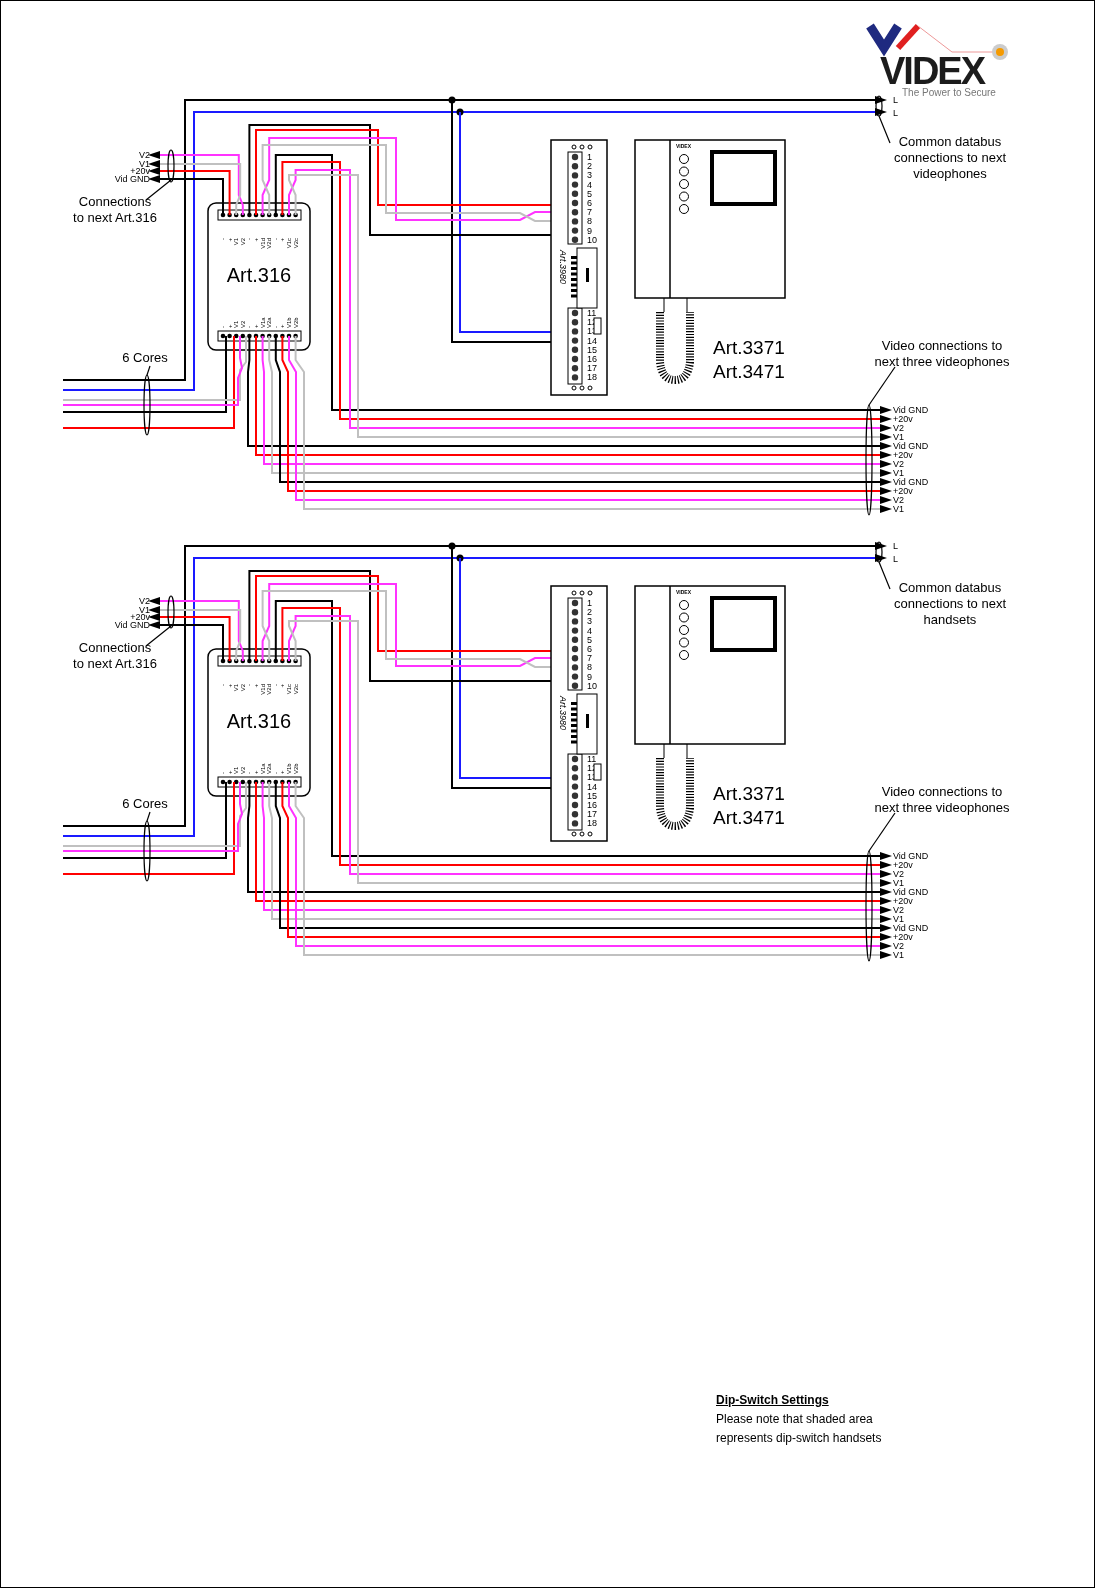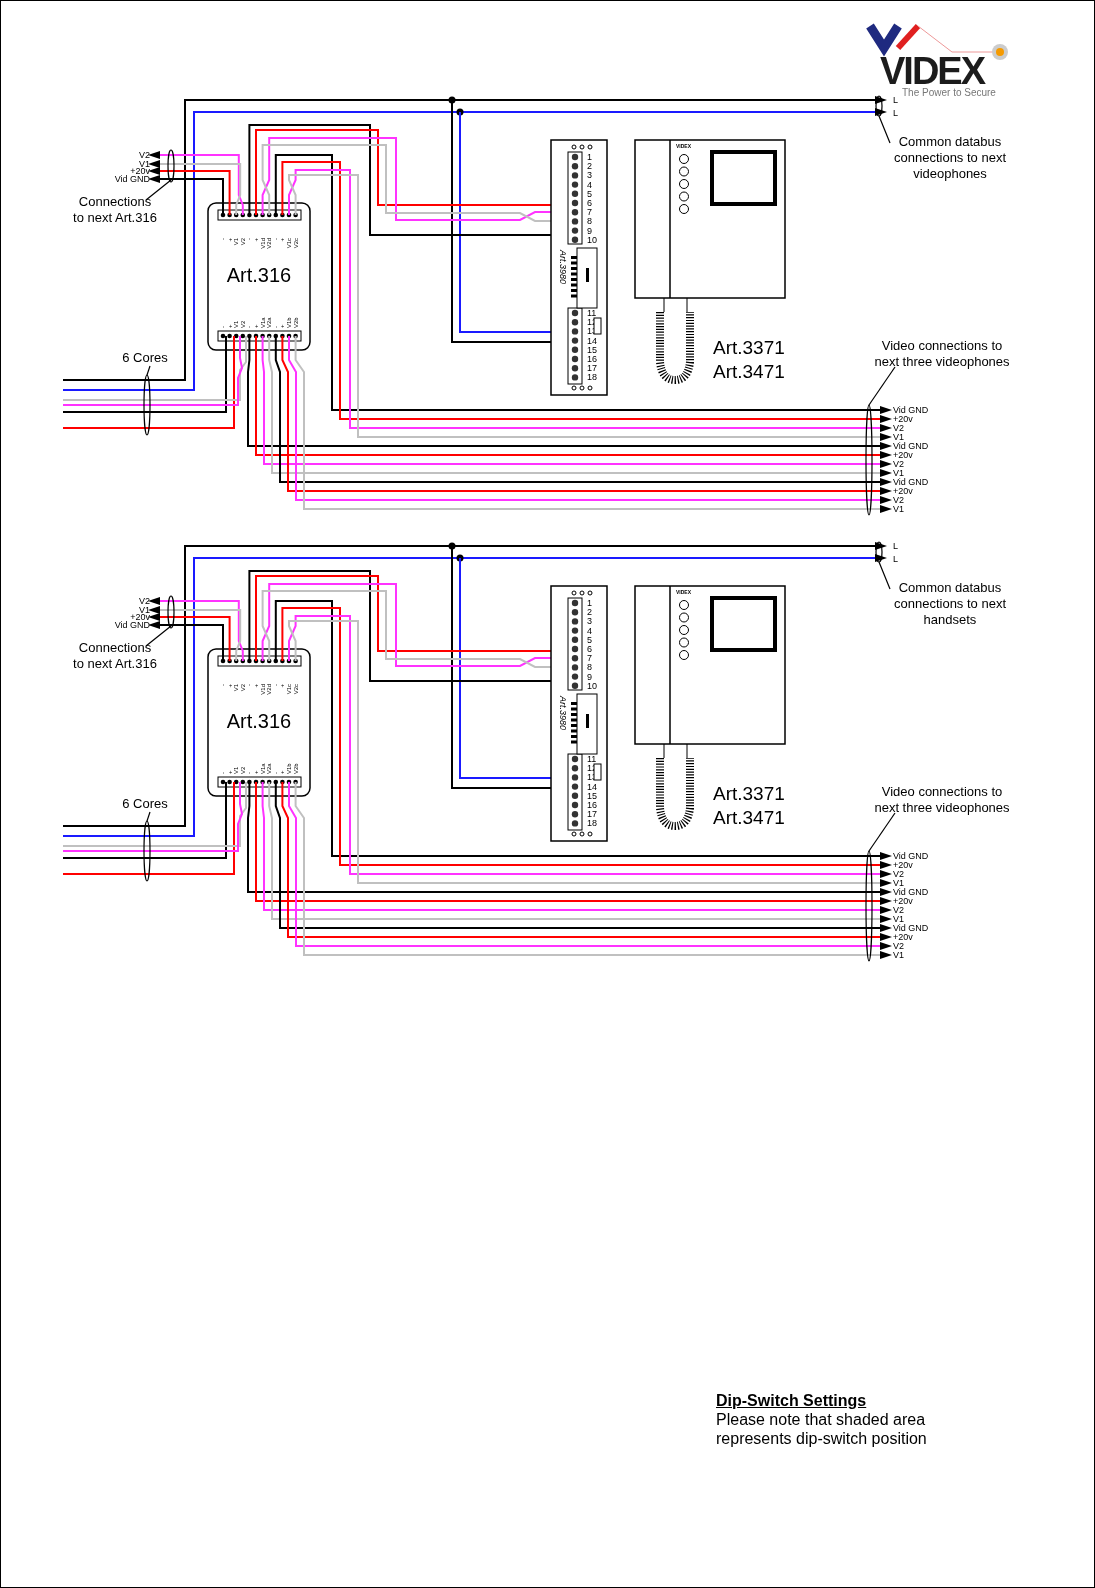--- a/index.html
+++ b/index.html
@@ -1,20 +1,20 @@
 <!DOCTYPE html>
 <html><head>
 <meta charset="utf-8">
 <style>
   html,body{margin:0;padding:0;background:#fff;}
   body{width:1095px;height:1588px;position:relative;overflow:hidden;font-family:"Liberation Sans",sans-serif;}
   #frame{position:absolute;left:0;top:0;width:1093px;height:1586px;border:1px solid #000;box-sizing:content-box;}
   svg text{font-family:"Liberation Sans",sans-serif;}
   .logo-wrap{position:absolute;left:862px;top:18px;width:165px;height:80px;}
-  .dip{position:absolute;left:716px;top:1391px;color:#000;font-size:16px;line-height:19px;}
+  .dip{position:absolute;left:716px;top:1391px;color:#000;font-size:12px;line-height:19px;}
   .dip .t{font-weight:bold;text-decoration:underline;}
 </style>
 </head>
 <body>
 
 <div id="frame"></div>
 
 <div class="logo-wrap">
   <svg width="165" height="80" viewBox="0 0 165 80">
     <path d="M8 8 L22 30 L36 8" fill="none" stroke="#1f2a80" stroke-width="9"></path>
@@ -444,14 +444,14 @@
       <polyline points="687,298 687,312" fill="none" stroke="#000000" stroke-width="1"></polyline>
       <path d="M660 312 L660 362 Q662 380 675 380 Q688 380 690 362 L690 312" fill="none" stroke="#000" stroke-width="8" stroke-dasharray="1.2 1.6"></path>
       <text x="713" y="354" font-size="19" fill="#000" text-anchor="start">Art.3371</text>
       <text x="713" y="378" font-size="19" fill="#000" text-anchor="start">Art.3471</text>
     </g>
   </svg>
 
 <div class="dip">
   <div class="t">Dip-Switch Settings</div>
   <div>Please note that shaded area</div>
-  <div>represents dip-switch position</div>
+  <div>represents dip-switch handsets</div>
 </div>
 
 </body></html>

